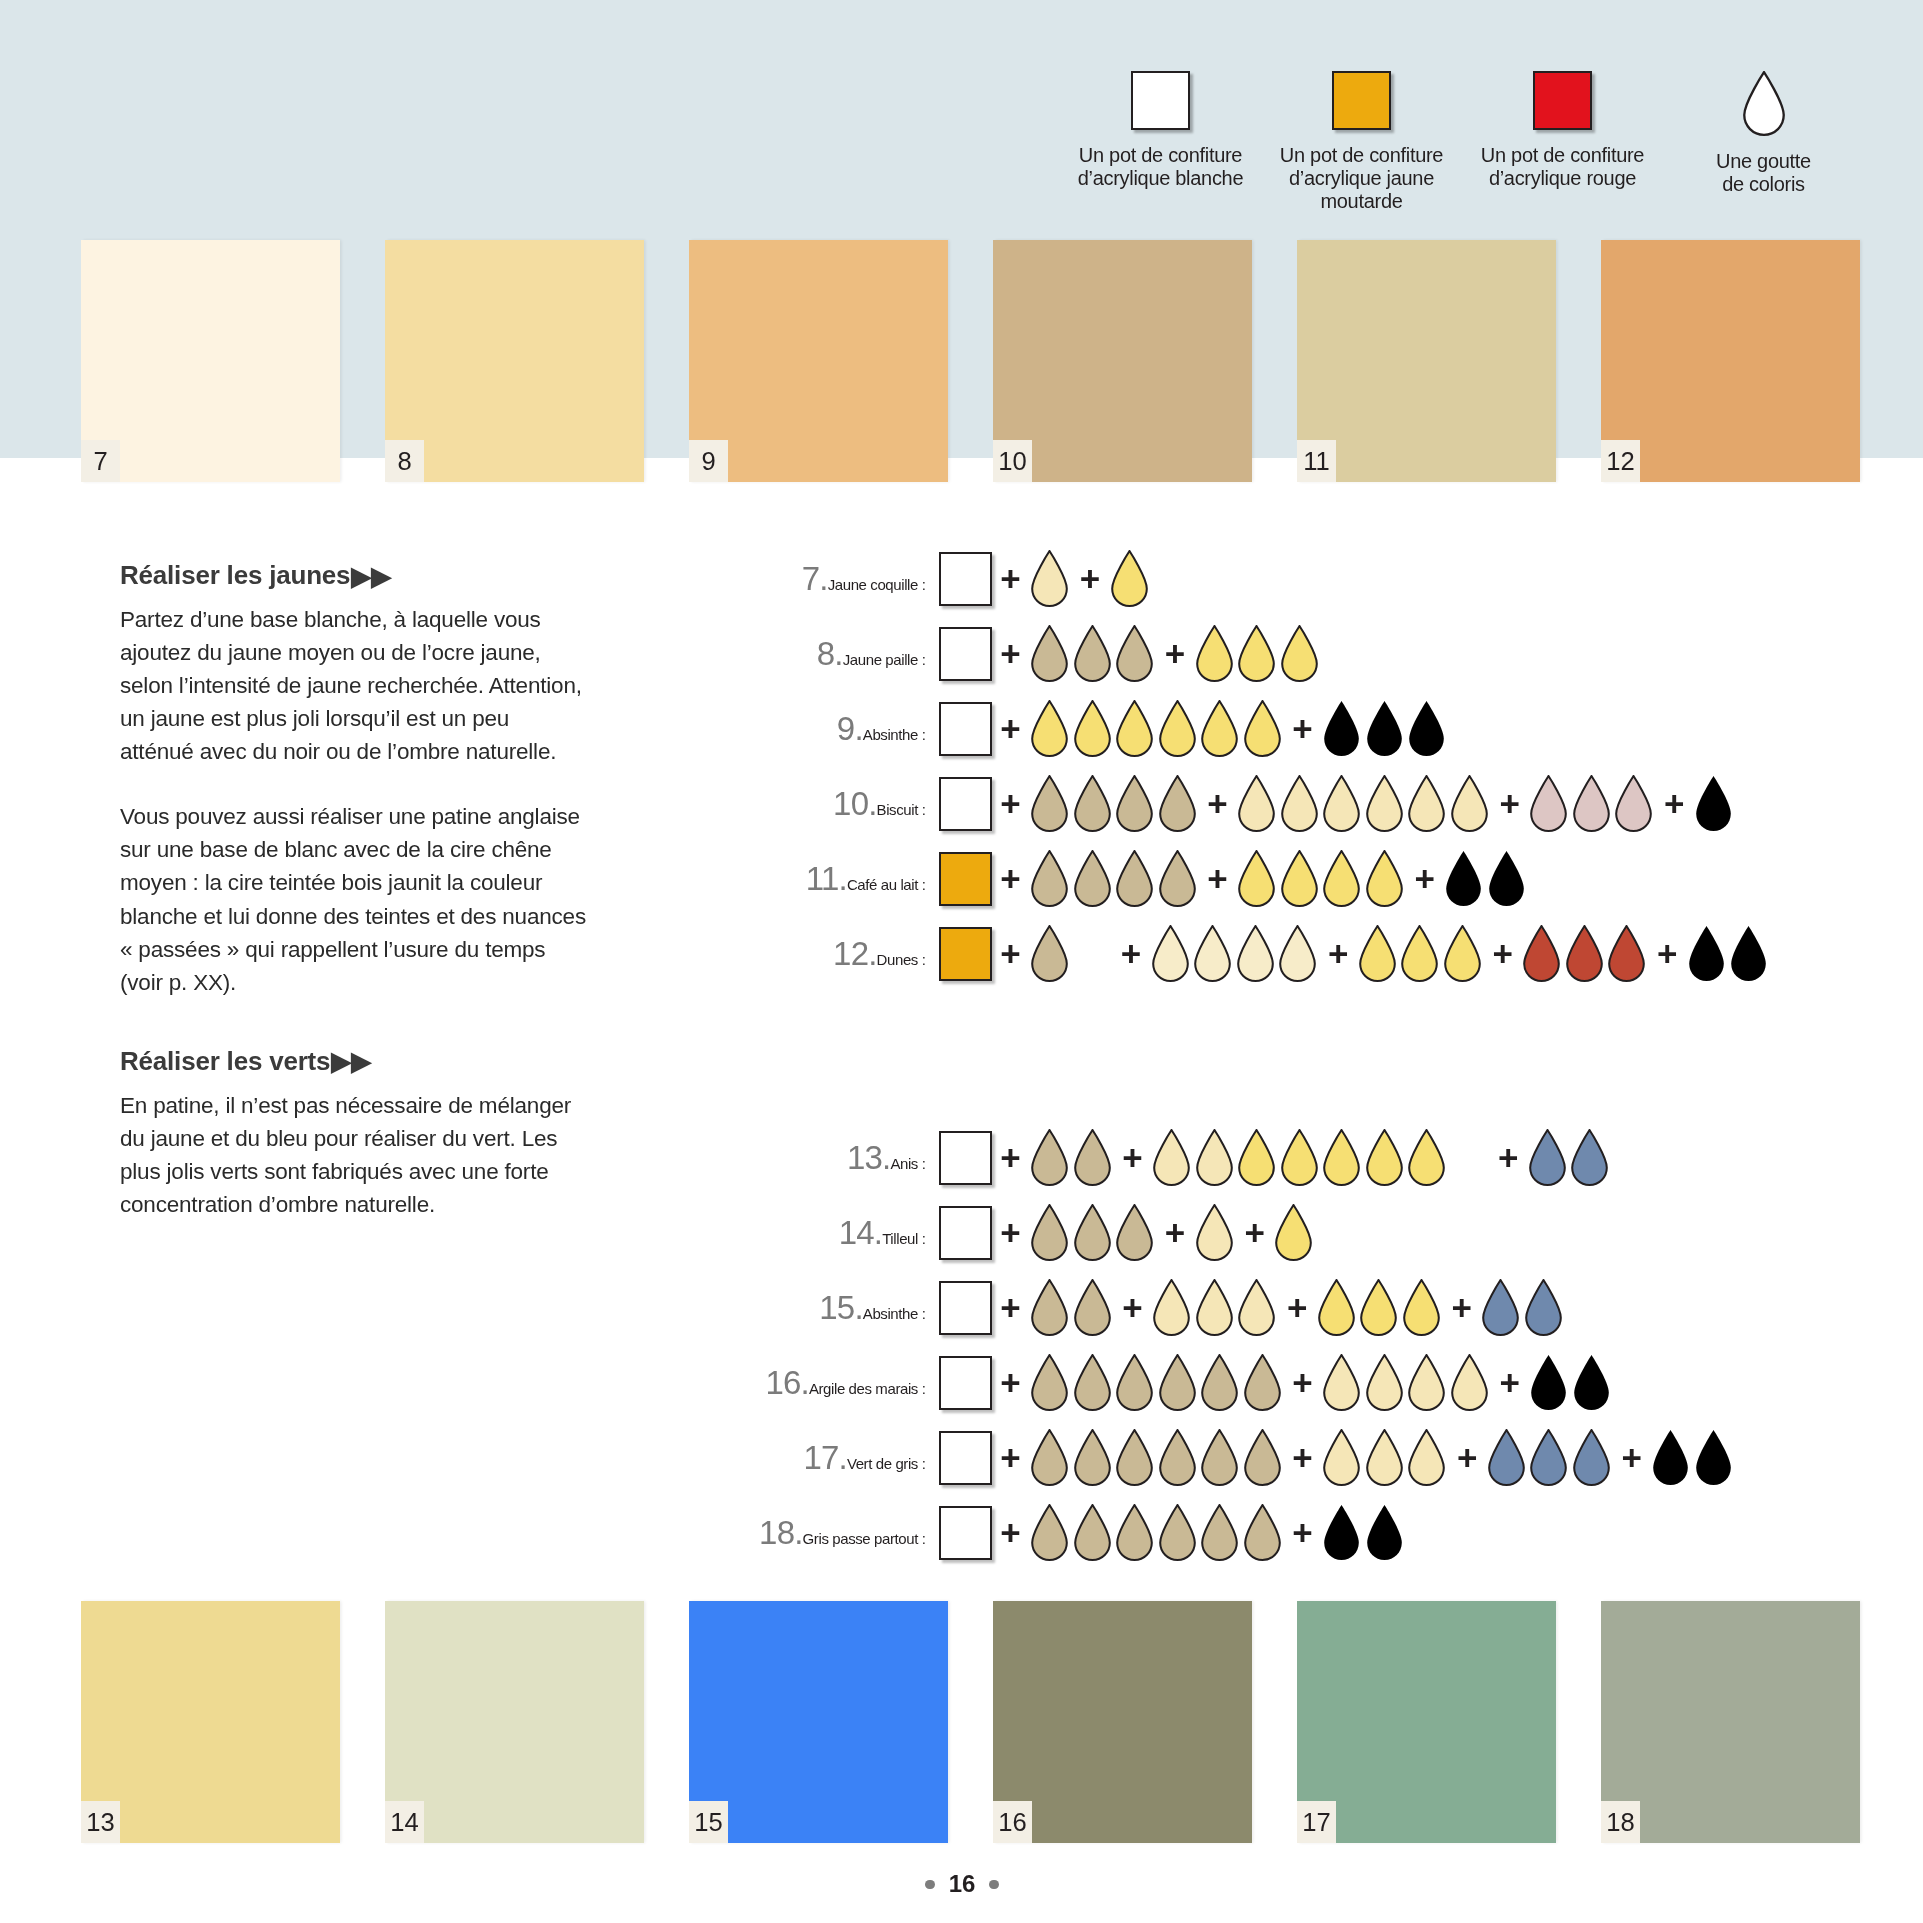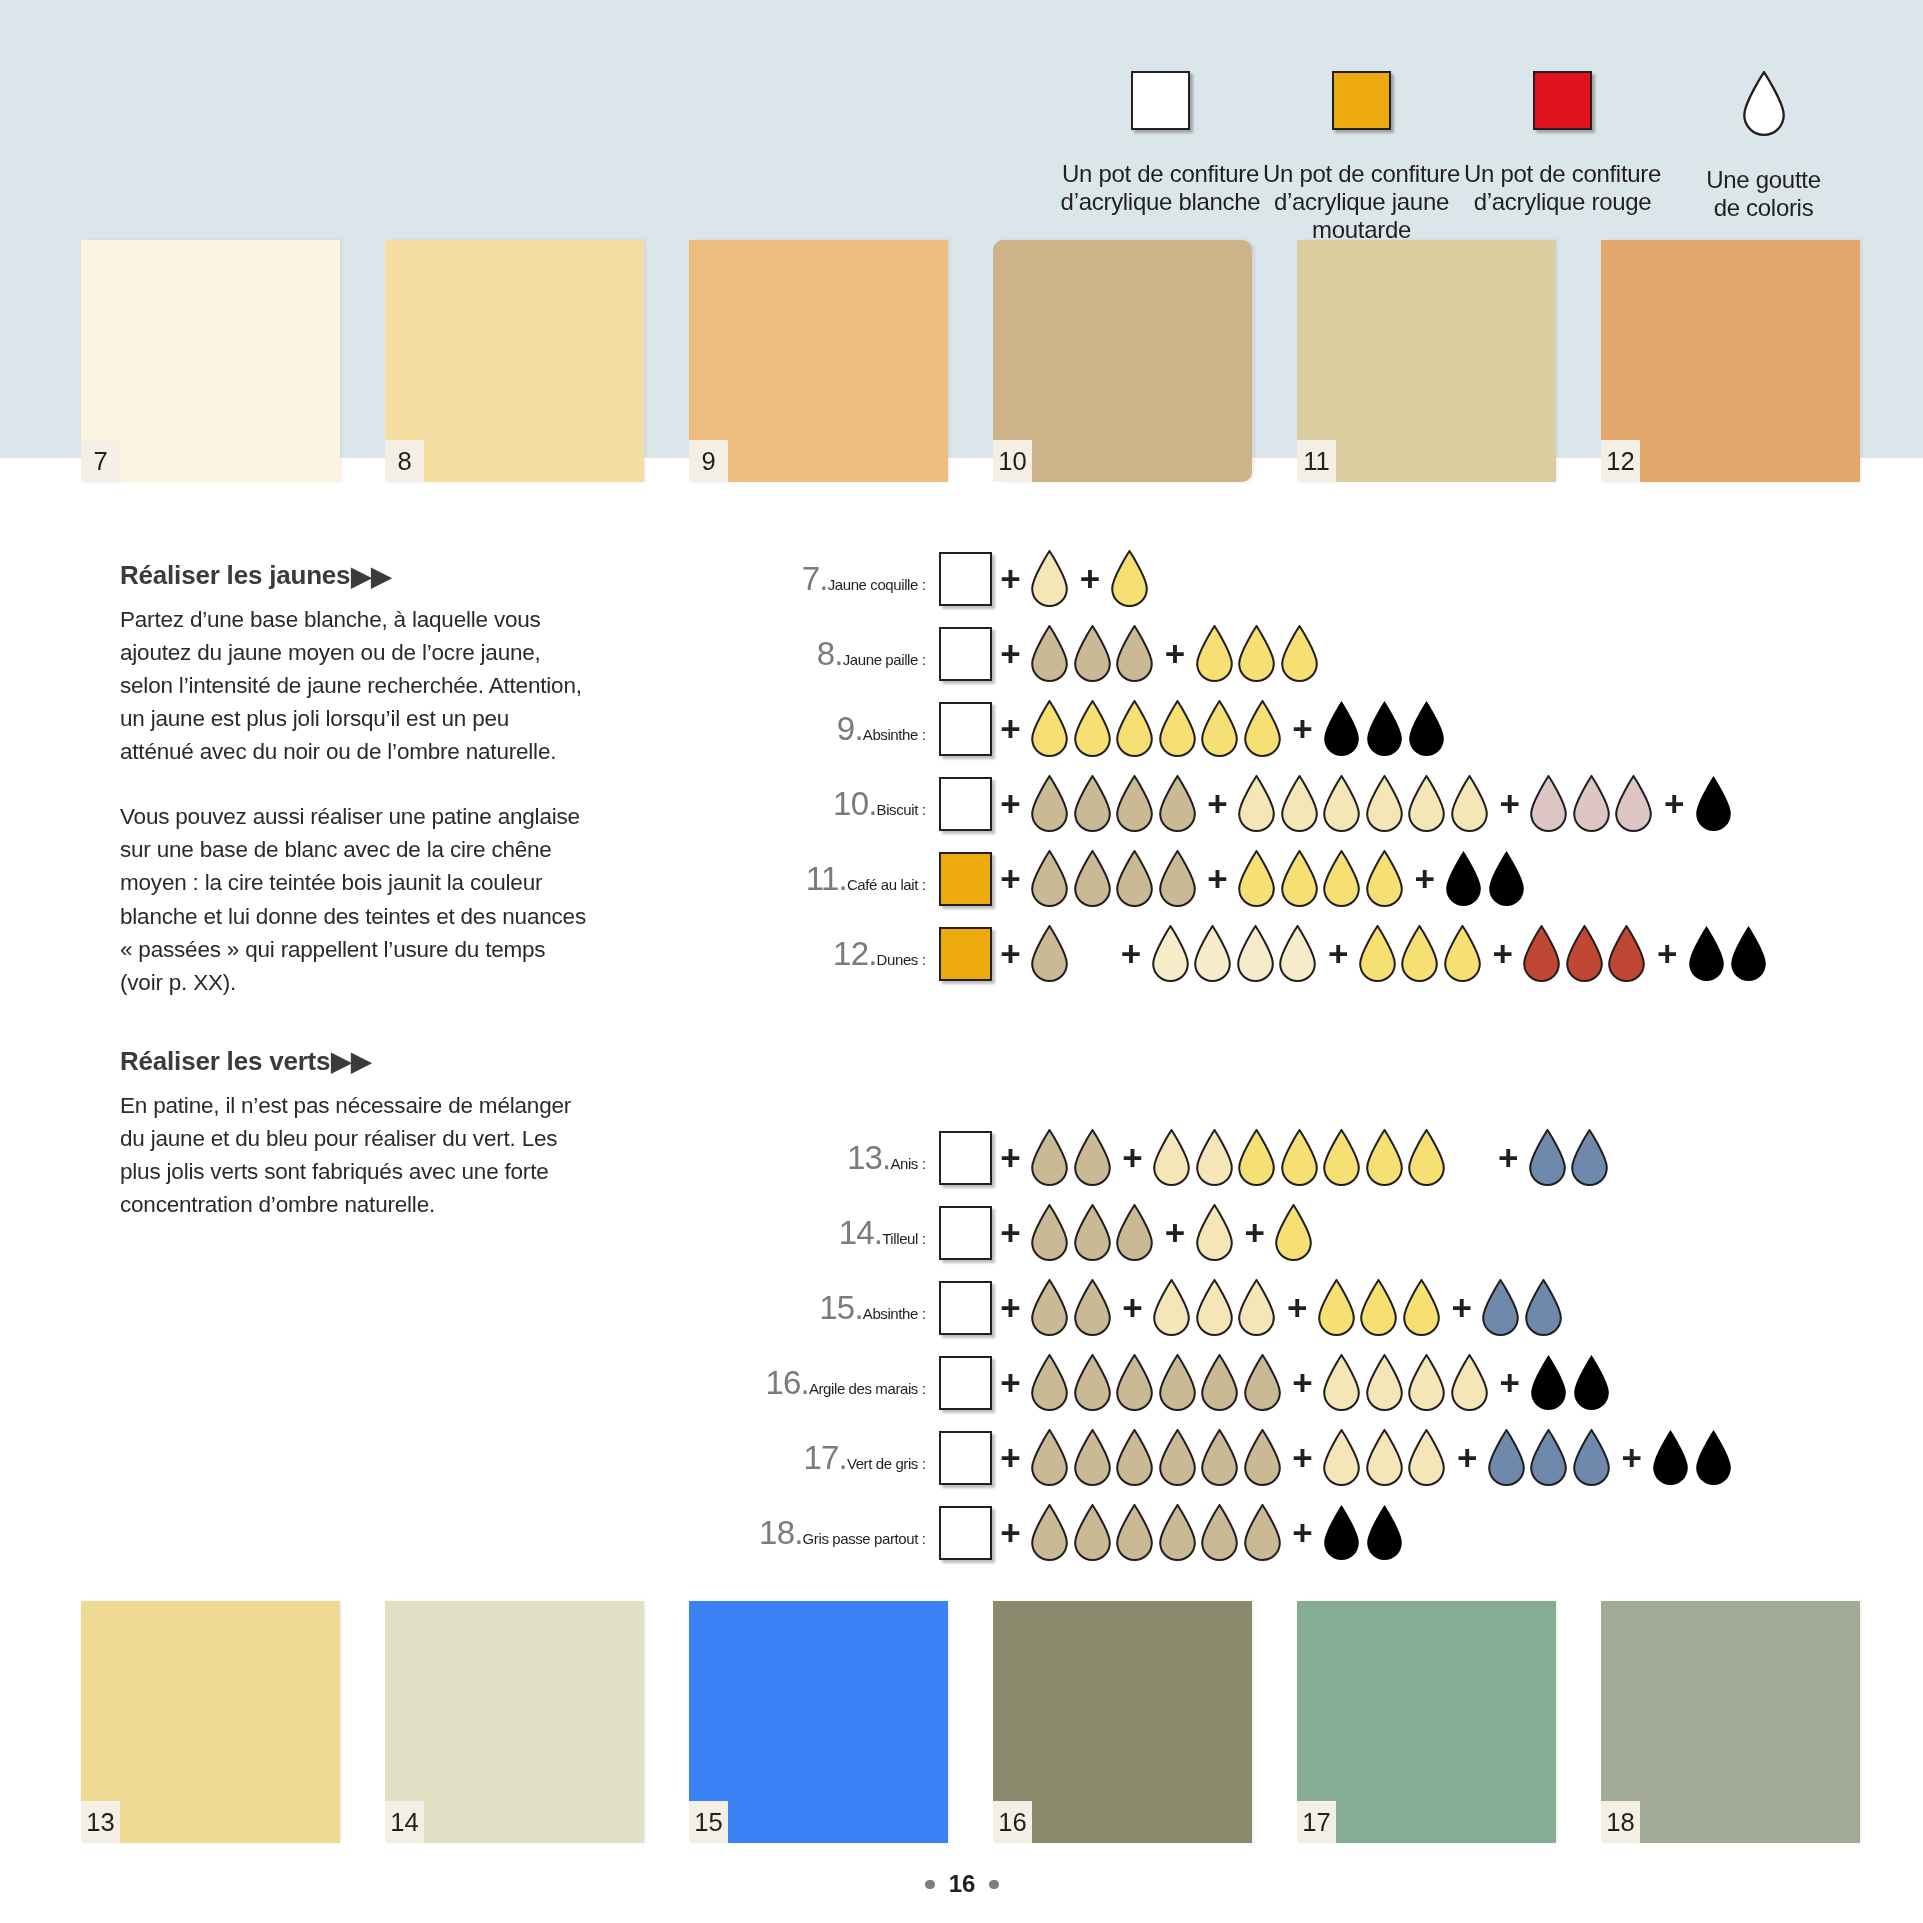--- a/index.html
+++ b/index.html
@@ -34,22 +34,22 @@
     flex-direction: column;
     align-items: center;
   }
   .legend-chip {
     width: 59px; height: 59px;
     border: 2.3px solid #231f20;
     box-shadow: 3px 3px 2.3px rgba(0,0,0,0.28);
   }
   .legend-drop { width: 48px; height: 65px; }
   .legend-label {
-    margin-top: 30px;
-    font-size: 24px;
+    margin-top: 14px;
+    font-size: 20px;
     line-height: 1.16;
     color: #231f20;
     text-align: center;
     font-family: "Liberation Sans", sans-serif;
     letter-spacing: -0.3px;
   }
 
   
   .swatch-row {
     position: absolute;
@@ -203,21 +203,21 @@
       <div class="swatch" style="background: rgb(244, 221, 161);">
         <div class="swatch-num">8</div>
       </div>
     </div>
     <div class="swatch-cell">
       <div class="swatch" style="background: rgb(237, 189, 128);">
         <div class="swatch-num">9</div>
       </div>
     </div>
     <div class="swatch-cell">
-      <div class="swatch" style="background: rgb(206, 179, 137); border-radius: 10px;">
+      <div class="swatch" style="background: rgb(206, 179, 137);">
         <div class="swatch-num">10</div>
       </div>
     </div>
     <div class="swatch-cell">
       <div class="swatch" style="background: rgb(219, 205, 160);">
         <div class="swatch-num">11</div>
       </div>
     </div>
     <div class="swatch-cell">
       <div class="swatch" style="background: rgb(227, 167, 107);">

